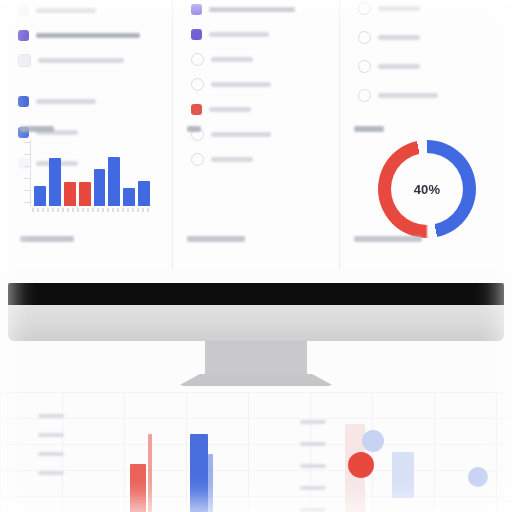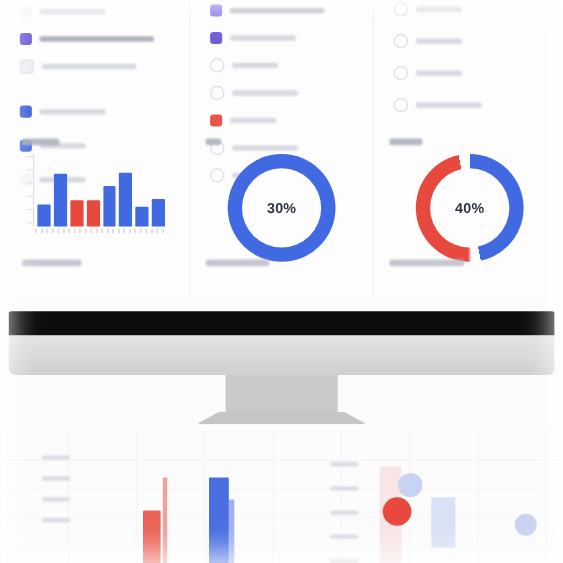--- a/index.html
+++ b/index.html
@@ -220,24 +220,20 @@
             <span class="lbl m">Conversions</span>
           </div>
           <div class="navrow">
             <span class="ic round"></span>
             <span class="lbl s">Events</span>
           </div>
         </div>
 
         <div class="cardtitle" style="left:14px;top:126px;width:14px;">348</div>
 
-        <div class="donut" style="left:34px;top:140px;width:98px;height:98px;background:conic-gradient(#4169e1 0 100%);">
-          <div class="hole" style="left:13px;top:13px;width:72px;height:72px;"></div>
-          <div class="donutval">30%</div>
-        </div>
 
         <div class="cardfoot" style="left:14px;top:236px;width:58px;">Sessions Breakdown</div>
       </div>
 
       <div class="col c3">
         <div class="navlist">
           <div class="navrow" style="margin-top:-8px;">
             <span class="ic round"></span>
             <span class="lbl s">Overview</span>
           </div>

